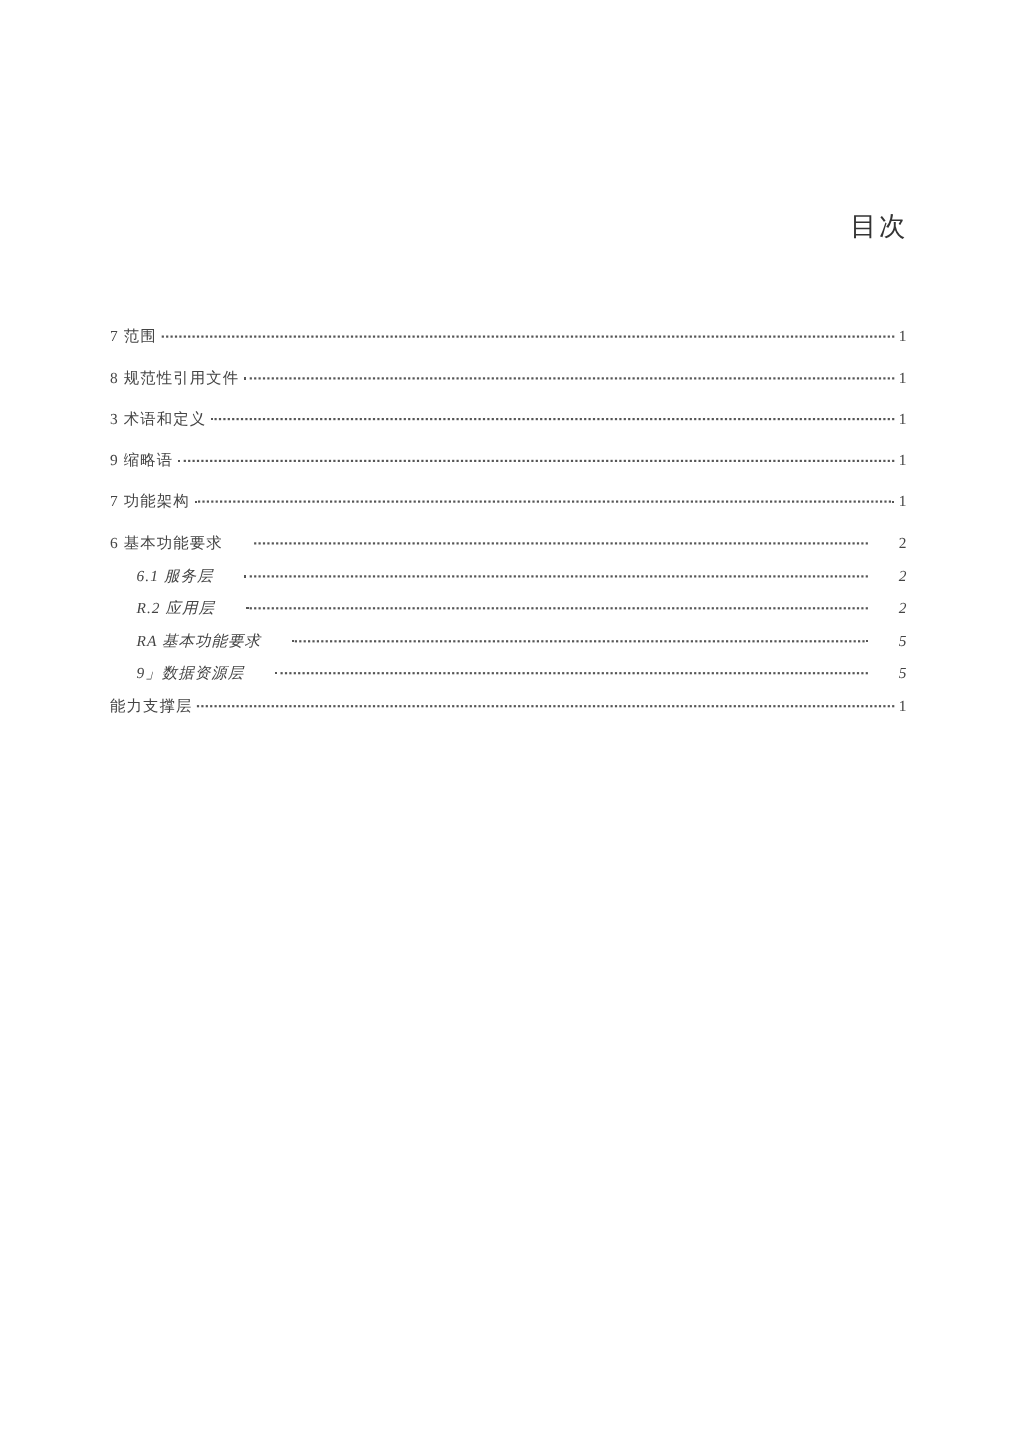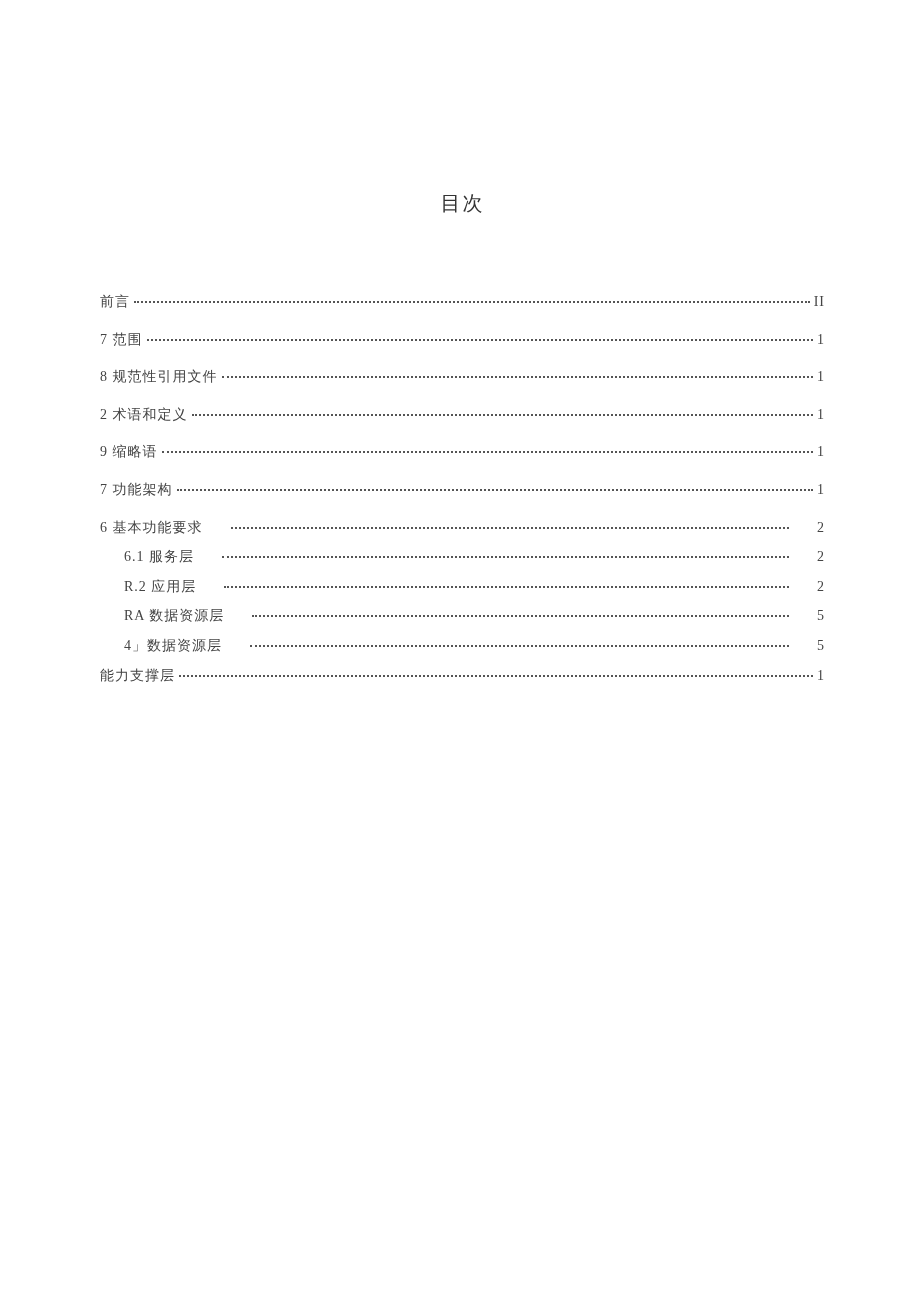--- a/index.html
+++ b/index.html
@@ -12,40 +12,41 @@
       height: 1301px;
       background: #ffffff;
       font-family: "SimSun", "宋体", serif;
       color: #333333;
       padding: 0;
     }
     .page {
       padding: 190px 95px 0 100px;
     }
     .title {
-      text-align: center;
-      font-size: 20px;
+      text-align: right;
+      font-size: 24px;
       font-weight: normal;
       margin-bottom: 75px;
       letter-spacing: 2px;
     }
     .toc-list {
       list-style: none;
     }
     .toc-item {
       display: flex;
       align-items: baseline;
       font-size: 14px;
       line-height: 1.4;
       margin-bottom: 18px;
       color: #444444;
     }
     .toc-item.sub {
       padding-left: 24px;
       margin-bottom: 10px;
+      font-style: italic;
     }
     .toc-label {
       white-space: nowrap;
       letter-spacing: 1px;
     }
     .toc-dots {
       flex: 1;
       border-bottom: 2px dotted #555555;
       margin: 0 4px;
       position: relative;
@@ -63,36 +64,31 @@
       margin-bottom: 10px;
     }
   </style>
 </head>
 <body>
 
 <div class="page">
   <h1 class="title">目次</h1>
   <ul class="toc-list">
     <li class="toc-item">
-      <span class="toc-label">前言</span>
-      <span class="toc-dots"></span>
-      <span class="toc-page">II</span>
-    </li>
-    <li class="toc-item">
       <span class="toc-label">7 范围</span>
       <span class="toc-dots"></span>
       <span class="toc-page">1</span>
     </li>
     <li class="toc-item">
       <span class="toc-label">8 规范性引用文件</span>
       <span class="toc-dots"></span>
       <span class="toc-page">1</span>
     </li>
     <li class="toc-item">
-      <span class="toc-label">2 术语和定义</span>
+      <span class="toc-label">3 术语和定义</span>
       <span class="toc-dots"></span>
       <span class="toc-page">1</span>
     </li>
     <li class="toc-item">
       <span class="toc-label">9 缩略语</span>
       <span class="toc-dots"></span>
       <span class="toc-page">1</span>
     </li>
     <li class="toc-item">
       <span class="toc-label">7 功能架构</span>
@@ -110,26 +106,26 @@
       <span class="toc-label">6.1 服务层</span>
       <span class="toc-dots"></span>
       <span class="toc-page">2</span>
     </li>
     <li class="toc-item sub">
       <span class="toc-label">R.2 应用层</span>
       <span class="toc-dots"></span>
       <span class="toc-page">2</span>
     </li>
     <li class="toc-item sub">
-      <span class="toc-label">RA 数据资源层</span>
+      <span class="toc-label">RA 基本功能要求</span>
       <span class="toc-dots"></span>
       <span class="toc-page">5</span>
     </li>
     <li class="toc-item sub">
-      <span class="toc-label">4」数据资源层</span>
+      <span class="toc-label">9」数据资源层</span>
       <span class="toc-dots"></span>
       <span class="toc-page">5</span>
     </li>
   </ul>
   <ul class="toc-list">
     <li class="toc-item" style="margin-top:8px;">
       <span class="toc-label">能力支撑层</span>
       <span class="toc-dots"></span>
       <span class="toc-page">1</span>
     </li>

